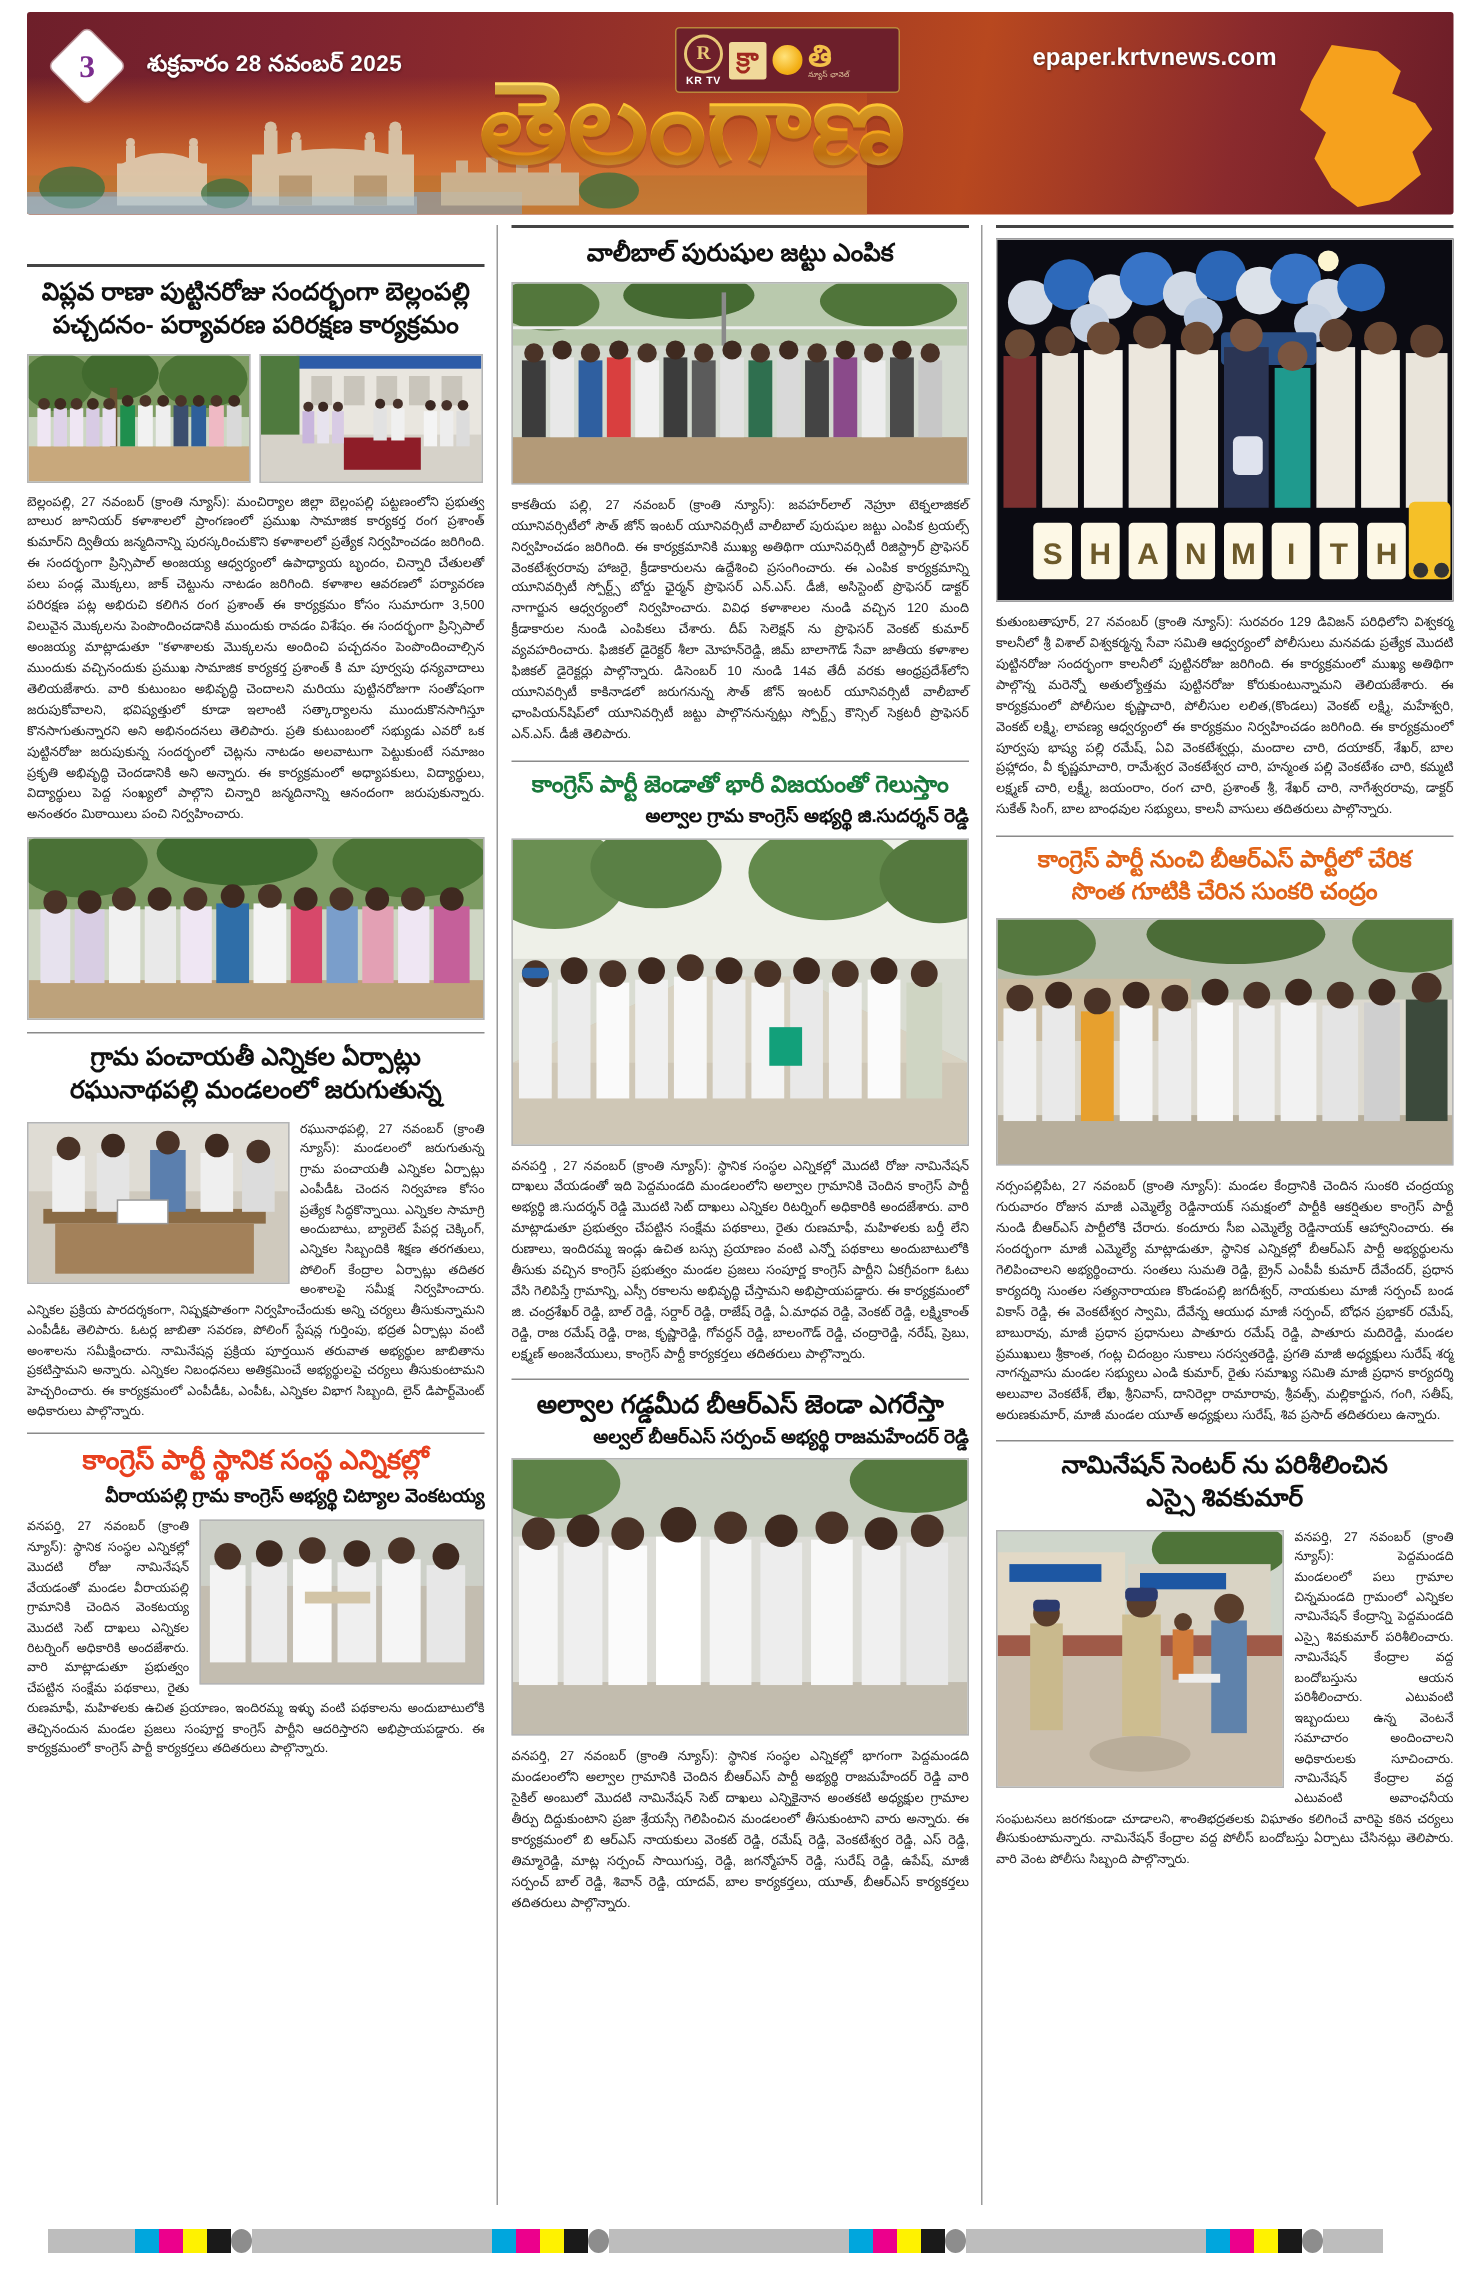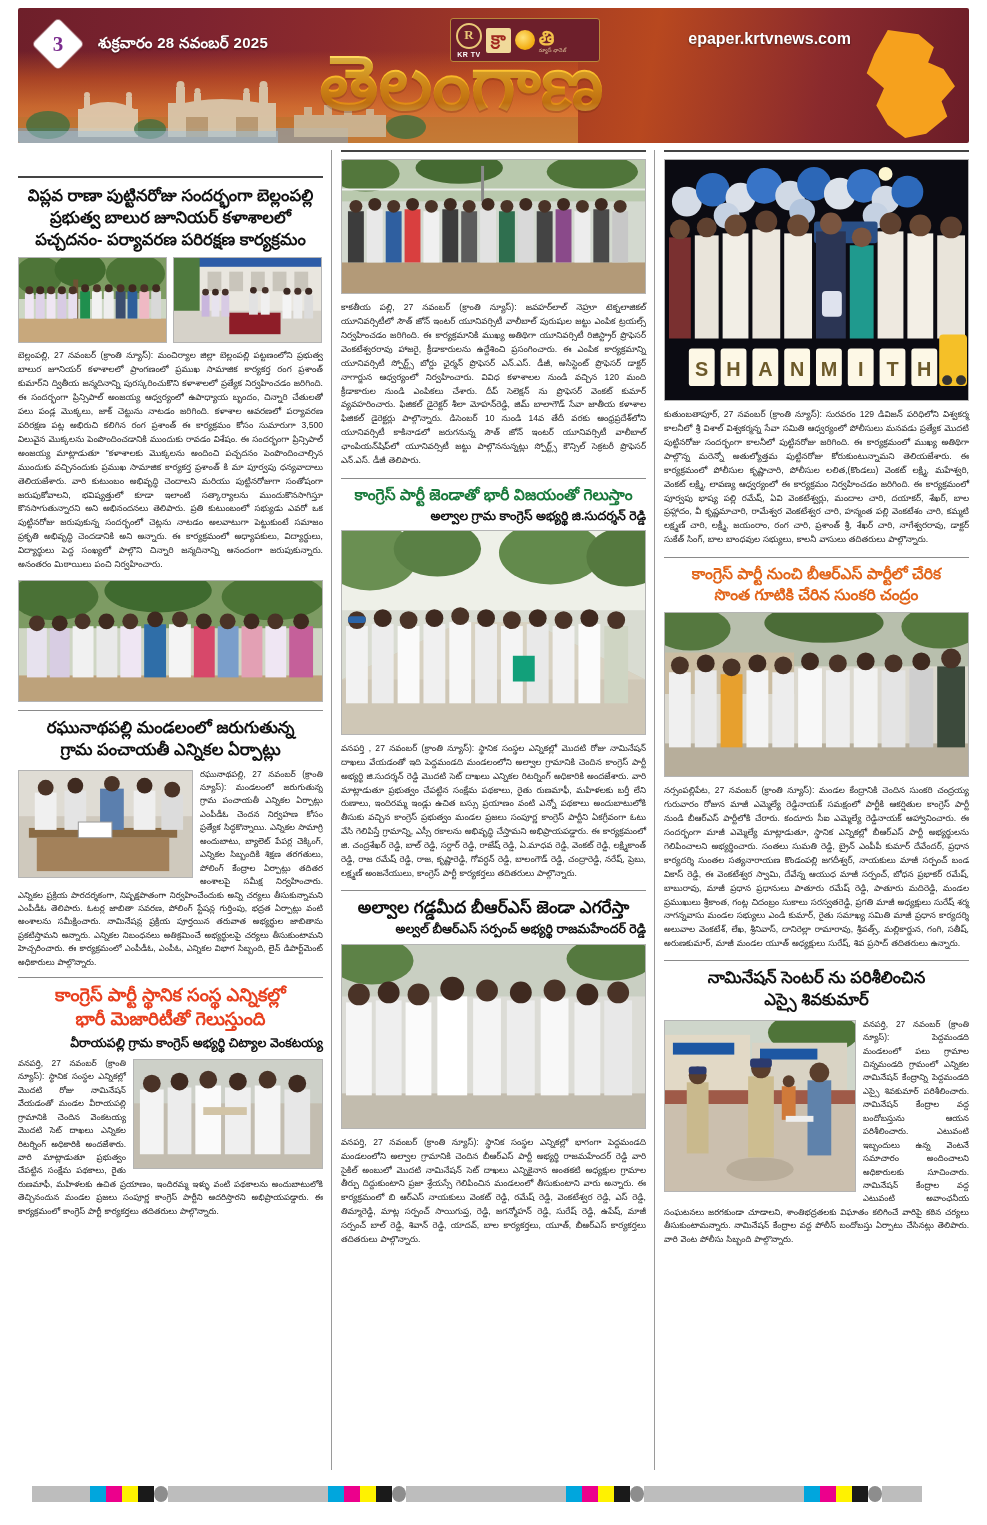--- a/index.html
+++ b/index.html
@@ -205,21 +205,20 @@
   <div class="cols">
     <div class="vdiv vdiv1"></div>
     <div class="vdiv vdiv2"></div>
 
     <div class="col col1">
 
       <div class="rule-top"></div>
 
       <div style="margin-bottom:7px;">
         <div class="hl hl-blk">విప్లవ రాణా పుట్టినరోజు సందర్భంగా బెల్లంపల్లి</div>
-        <div class="hl hl-blk">ప్రభుత్వ బాలుర జూనియర్  కళాశాలలో</div>
         <div class="hl hl-blk">పచ్చదనం- పర్యావరణ పరిరక్షణ కార్యక్రమం</div>
       </div>
 
       <div class="ph-row" style="margin-bottom:6px;">
         <div class="photo" style="width:149px;height:86px;">
           <svg viewBox="0 0 149 86" preserveAspectRatio="none" style="width:100%;height:100%;display:block;">
             <rect width="149" height="86" fill="#cdd7c4"></rect>
             <rect y="0" width="149" height="42" fill="#7e9c63"></rect>
             <ellipse cx="20" cy="18" rx="24" ry="20" fill="#4e7538"></ellipse>
             <ellipse cx="62" cy="12" rx="26" ry="18" fill="#416a2e"></ellipse>
@@ -328,22 +327,22 @@
               <circle cx="258" cy="41" r="8" fill="#4a3327"></circle>
             <rect x="272" y="46" width="24" height="52" fill="#c5609a"></rect>
               <circle cx="284" cy="41" r="8" fill="#3f2a20"></circle>
           </g>
         </svg>
       </div>
 
       <div class="rule"></div>
 
       <div style="margin:4px 0 7px;">
+        <div class="hl hl-blk">గ్రామ పంచాయతీ ఎన్నికల ఏర్పాట్లు</div>
         <div class="hl hl-blk">రఘునాథపల్లి మండలంలో జరుగుతున్న</div>
-        <div class="hl hl-blk">గ్రామ పంచాయతీ ఎన్నికల ఏర్పాట్లు</div>
       </div>
 
       <div class="wrapbox">
         <div class="photo float-img" style="width:175px;height:108px;">
           <svg viewBox="0 0 175 108" preserveAspectRatio="none" style="width:100%;height:100%;display:block;">
             <rect width="175" height="108" fill="#e9e7e1"></rect>
             <rect y="0" width="175" height="46" fill="#dfdcd4"></rect>
             <rect x="0" y="46" width="175" height="62" fill="#cfc9bd"></rect>
             <rect x="10" y="58" width="150" height="10" fill="#8a6b45"></rect>
             <rect x="18" y="68" width="134" height="34" fill="#a3815a"></rect>
@@ -362,21 +361,20 @@
             <rect x="60" y="52" width="34" height="16" fill="#ffffff" stroke="#999"></rect>
           </svg>
         </div>
         <div class="body-text narrow">రఘునాథపల్లి, 27 నవంబర్ (క్రాంతి న్యూస్): మండలంలో జరుగుతున్న గ్రామ పంచాయతీ ఎన్నికల ఏర్పాట్లు ఎంపీడీఓ చెందన నిర్వహణ కోసం ప్రత్యేక సిద్ధకొన్నాయి. ఎన్నికల సామాగ్రి అందుబాటు, బ్యాలెట్ పేపర్ల చెక్కింగ్, ఎన్నికల సిబ్బందికి శిక్షణ తరగతులు, పోలింగ్ కేంద్రాల ఏర్పాట్లు తదితర అంశాలపై సమీక్ష నిర్వహించారు. ఎన్నికల ప్రక్రియ పారదర్శకంగా, నిష్పక్షపాతంగా నిర్వహించేందుకు అన్ని చర్యలు తీసుకున్నామని ఎంపీడీఓ తెలిపారు. ఓటర్ల జాబితా సవరణ, పోలింగ్ స్టేషన్ల గుర్తింపు, భద్రత ఏర్పాట్లు వంటి అంశాలను సమీక్షించారు. నామినేషన్ల ప్రక్రియ పూర్తయిన తరువాత అభ్యర్థుల జాబితాను ప్రకటిస్తామని అన్నారు. ఎన్నికల నిబంధనలు అతిక్రమించే అభ్యర్థులపై చర్యలు తీసుకుంటామని హెచ్చరించారు. ఈ కార్యక్రమంలో ఎంపీడీఓ, ఎంపీఓ, ఎన్నికల విభాగ సిబ్బంది, లైన్ డిపార్ట్‌మెంట్ అధికారులు పాల్గొన్నారు.</div>
       </div>
 
       <div class="rule" style="margin-top:8px;"></div>
 
       <div style="margin:4px 0 3px;">
         <div class="hl hl-red">కాంగ్రెస్ పార్టీ స్థానిక సంస్థ ఎన్నికల్లో</div>
-        <div class="hl hl-red">భారీ మెజారిటీతో గెలుస్తుంది</div>
       </div>
       <div class="hl-sub" style="margin-bottom:6px;">వీరాయపల్లి  గ్రామ కాంగ్రెస్ అభ్యర్థి చిట్యాల వెంకటయ్య</div>
 
       <div class="wrapbox">
         <div class="photo float-img-r" style="width:190px;height:110px;">
           <svg viewBox="0 0 190 110" preserveAspectRatio="none" style="width:100%;height:100%;display:block;">
             <rect width="190" height="110" fill="#dfe0da"></rect>
             <rect width="190" height="44" fill="#cdd0c8"></rect>
             <rect x="0" y="44" width="190" height="66" fill="#c3bdb0"></rect>
             <g>
@@ -398,20 +396,21 @@
         </div>
         <div class="body-text narrow">వనపర్తి, 27 నవంబర్ (క్రాంతి న్యూస్): స్థానిక సంస్థల ఎన్నికల్లో మొదటి రోజు నామినేషన్ వేయడంతో మండల వీరాయపల్లి గ్రామానికి చెందిన వెంకటయ్య మొదటి సెట్ దాఖలు ఎన్నికల రిటర్నింగ్ అధికారికి అందజేశారు. వారి మాట్లాడుతూ ప్రభుత్వం చేపట్టిన సంక్షేమ పథకాలు, రైతు రుణమాఫీ, మహిళలకు ఉచిత ప్రయాణం, ఇందిరమ్మ ఇళ్ళు వంటి పథకాలను అందుబాటులోకి తెచ్చినందున మండల ప్రజలు సంపూర్ణ కాంగ్రెస్ పార్టీని ఆదరిస్తారని అభిప్రాయపడ్డారు. ఈ కార్యక్రమంలో కాంగ్రెస్ పార్టీ కార్యకర్తలు తదితరులు పాల్గొన్నారు.</div>
       </div>
     </div>
 
     <div class="col col2">
 
       <div class="rule-top"></div>
 
       <div style="margin-bottom:7px;">
+        <div class="hl hl-blk">వాలీబాల్ పురుషుల జట్టు ఎంపిక</div>
       </div>
 
       <div class="photo" style="width:305px;height:135px;margin-bottom:7px;">
         <svg viewBox="0 0 305 135" preserveAspectRatio="none" style="width:100%;height:100%;display:block;">
           <rect width="305" height="135" fill="#d3d9cf"></rect>
           <rect width="305" height="42" fill="#b9c9ad"></rect>
           <ellipse cx="24" cy="14" rx="34" ry="18" fill="#53773c"></ellipse>
           <ellipse cx="118" cy="8" rx="44" ry="16" fill="#456a32"></ellipse>
           <ellipse cx="252" cy="12" rx="46" ry="18" fill="#50753a"></ellipse>
           <line x1="0" y1="30" x2="305" y2="30" stroke="#eeeeee" stroke-width="2"></line>

